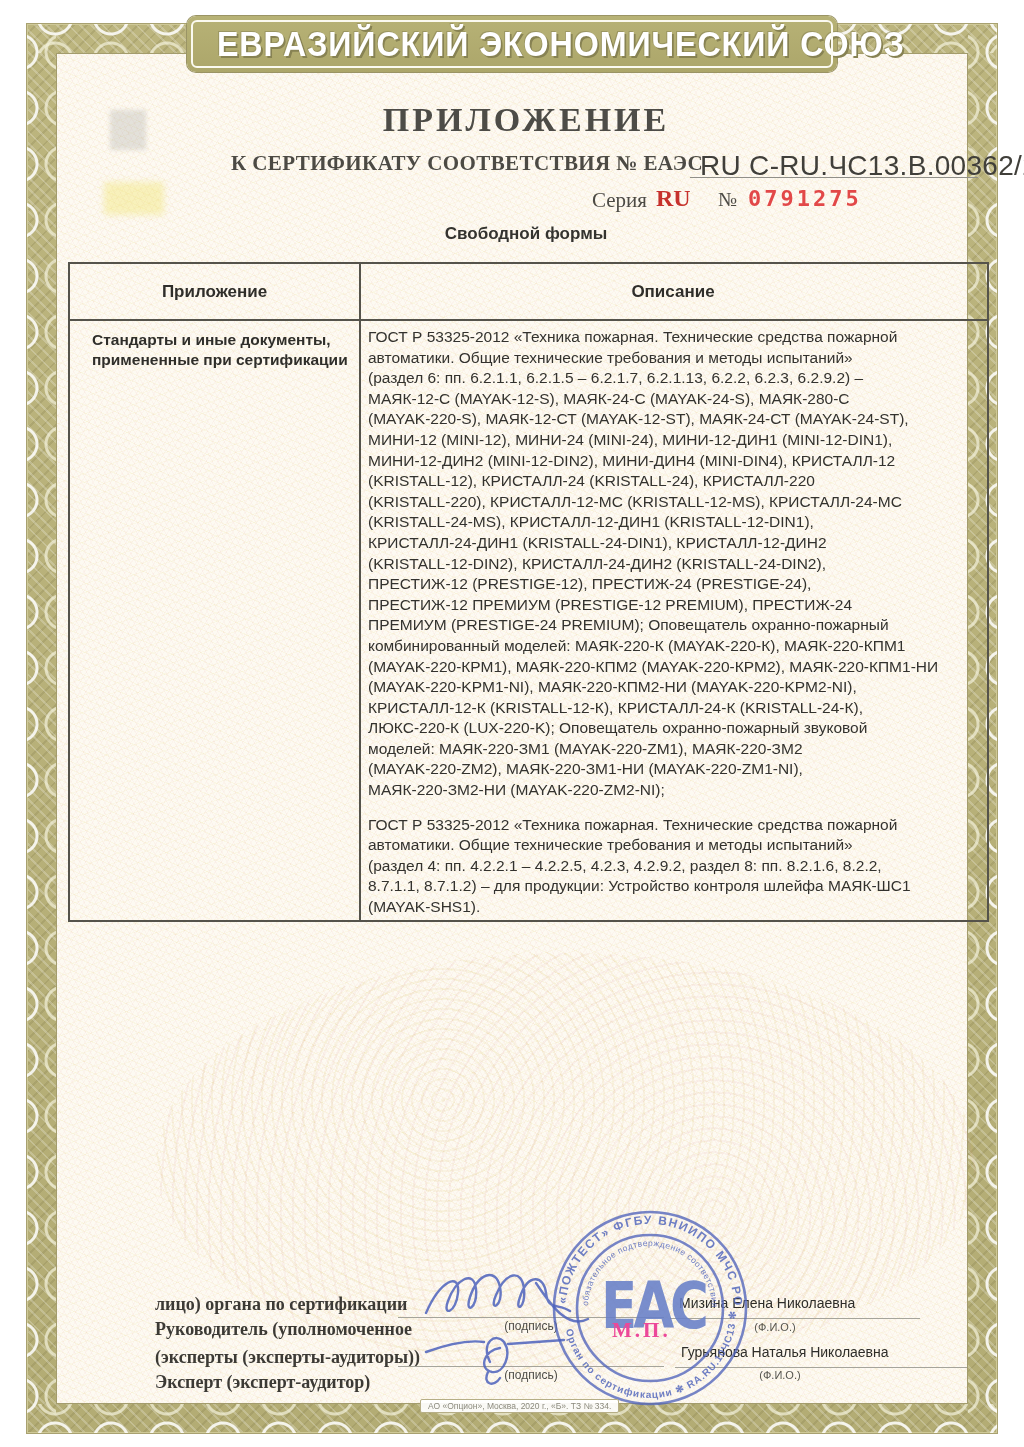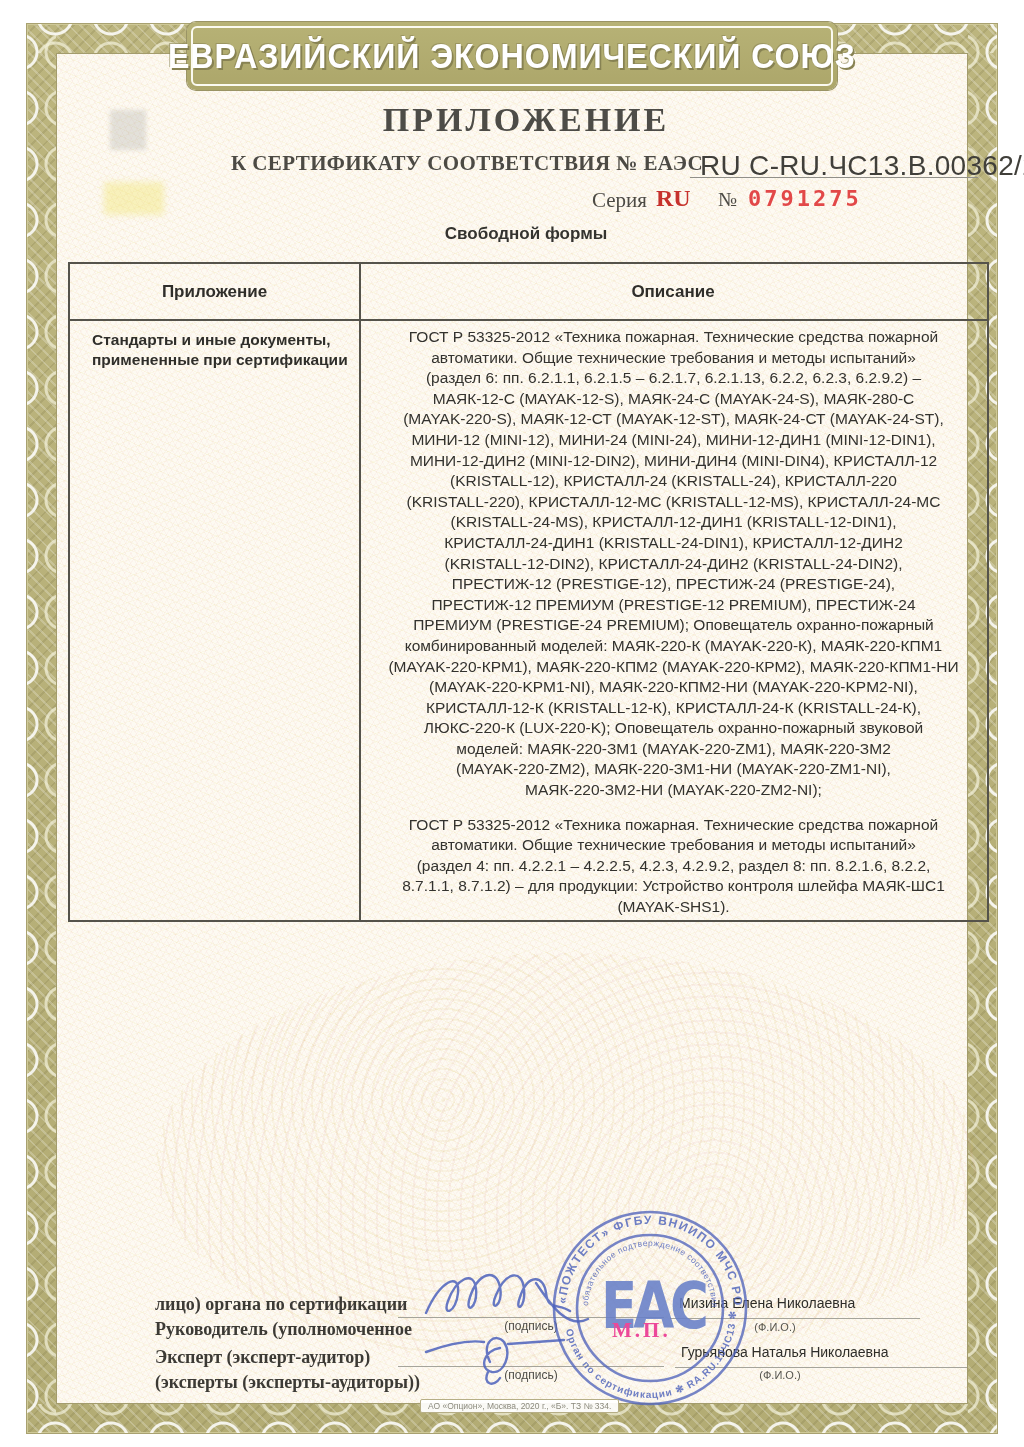--- a/index.html
+++ b/index.html
@@ -50,24 +50,24 @@
     background:
       repeating-radial-gradient(circle at 35% 35%, rgba(216,186,86,.10) 0 2px, transparent 2px 10px),
       repeating-radial-gradient(circle at 68% 62%, rgba(220,150,150,.09) 0 2px, transparent 2px 12px);
     filter:blur(.4px);
   }
   .smudge1{left:110px;top:110px;width:36px;height:40px;background:rgba(160,160,158,.28);filter:blur(2px);}
   .smudge2{left:104px;top:182px;width:60px;height:33px;background:rgba(238,226,96,.38);filter:blur(3px);}
 
   
   .banner{
-    left:187px;top:22px;width:650px;height:68px;border-radius:9px;
+    left:187px;top:16px;width:650px;height:56px;border-radius:9px;
     background:linear-gradient(#b7b276,#aca66a);
     box-shadow:0 0 0 1px #9a9465;
-    display:flex;align-items:center;justify-content:center;
+    display:flex;align-items:center;
   }
   .banner:after{content:"";position:absolute;inset:4px;border:2px solid #fbfaf0;border-radius:6px;pointer-events:none;}
   .banner .txt{
     font-weight:bold;font-size:35px;color:#ffffff;letter-spacing:1px;white-space:nowrap;
     transform:scaleX(.92);transform-origin:center;
     text-shadow:2px 2px 0 #878253, -1px -1px 0 rgba(135,130,83,.55);
   }
 
   
   .doc-title{left:0;top:101px;width:1024px;text-align:center;transform:translateX(14px);
@@ -85,21 +85,21 @@
   
   .doc-table{left:68px;top:262px;width:917px;height:656px;border:2px solid #55534b;}
   .doc-table .hdr{position:absolute;left:0;right:0;top:0;height:55px;border-bottom:2px solid #55534b;display:flex;}
   .doc-table .divider{position:absolute;left:289px;top:0;bottom:0;width:0;border-left:2px solid #55534b;}
   .h-cell{display:flex;align-items:center;justify-content:center;font-weight:bold;font-size:17px;color:#2f2e2a;}
   .h-left{width:289px;}
   .h-right{flex:1;}
   .cell-left{position:absolute;left:0;top:57px;width:289px;padding:9px 8px 0 22px;
     font-weight:bold;font-size:15.5px;line-height:20px;color:#2f2e2a;}
   .cell-right{position:absolute;left:285px;top:57px;right:0;padding:6px 8px 0 13px;
-    font-size:15.5px;line-height:20.6px;color:#33322e;text-align:center;}
+    font-size:15.5px;line-height:20.6px;color:#33322e;}
   .cell-right .para div{white-space:nowrap;}
   .para2{margin-top:14px;}
 
   
   .sig-label{font-family:"Liberation Serif",serif;font-size:18px;font-weight:600;line-height:1.38;color:#3c3a35;}
   .lab1{left:155px;top:1292px;width:300px;}
   .lab2{left:155px;top:1345px;width:320px;}
   .sig-line{height:0;border-bottom:1px solid #a5a49b;}
   .sl1{left:398px;top:1317px;width:266px;}
   .sl2{left:398px;top:1366px;width:266px;}
@@ -214,22 +214,22 @@
       <div>лицо) органа по сертификации</div>
       <div>Руководитель (уполномоченное</div>
     </div>
   <div class="abs sig-line sl1"></div>
   <div class="abs sig-caption cap1">(подпись)</div>
   <div class="abs person-name name1">Мизина Елена Николаевна</div>
   <div class="abs sig-line name-line1"></div>
   <div class="abs fio-caption fio1">(Ф.И.О.)</div>
 
   <div class="abs sig-label lab2">
+      <div>(эксперты (эксперты-аудиторы))</div>
       <div>Эксперт (эксперт-аудитор)</div>
-      <div>(эксперты (эксперты-аудиторы))</div>
     </div>
   <div class="abs sig-line sl2"></div>
   <div class="abs sig-caption cap2">(подпись)</div>
   <div class="abs person-name name2">Гурьянова Наталья Николаевна</div>
   <div class="abs sig-line name-line2"></div>
   <div class="abs fio-caption fio2">(Ф.И.О.)</div>
 
   <svg class="abs stamp-svg" width="200" height="200" viewBox="0 0 200 200">
     <g fill="none" stroke="rgba(84,103,188,.8)" stroke-width="2.6">
       <circle cx="100" cy="100" r="96"></circle>

